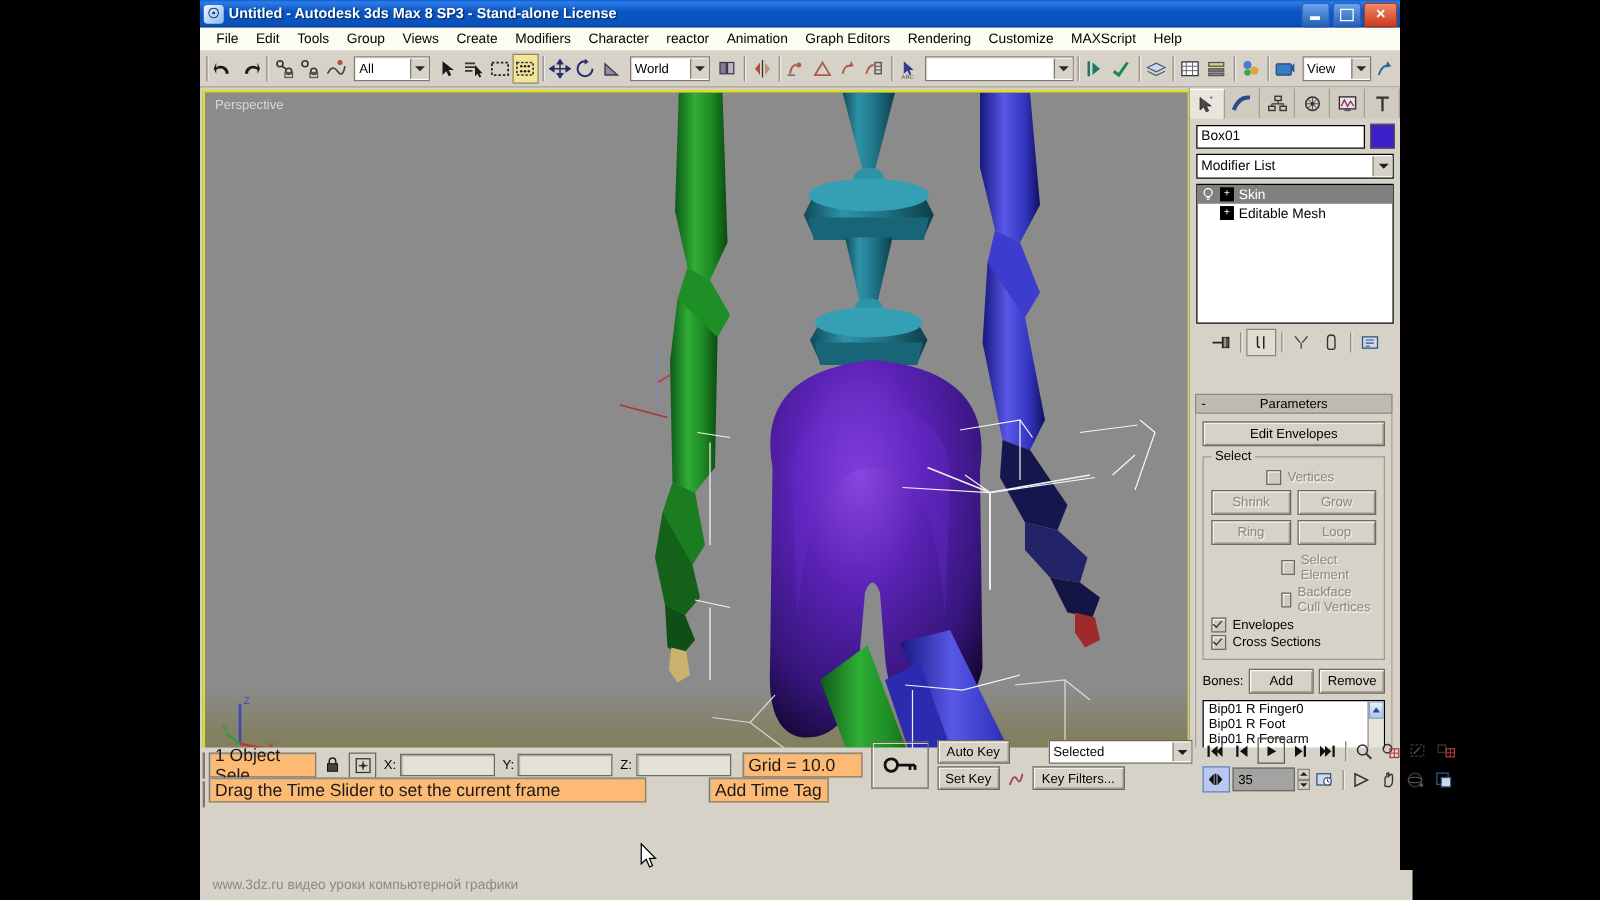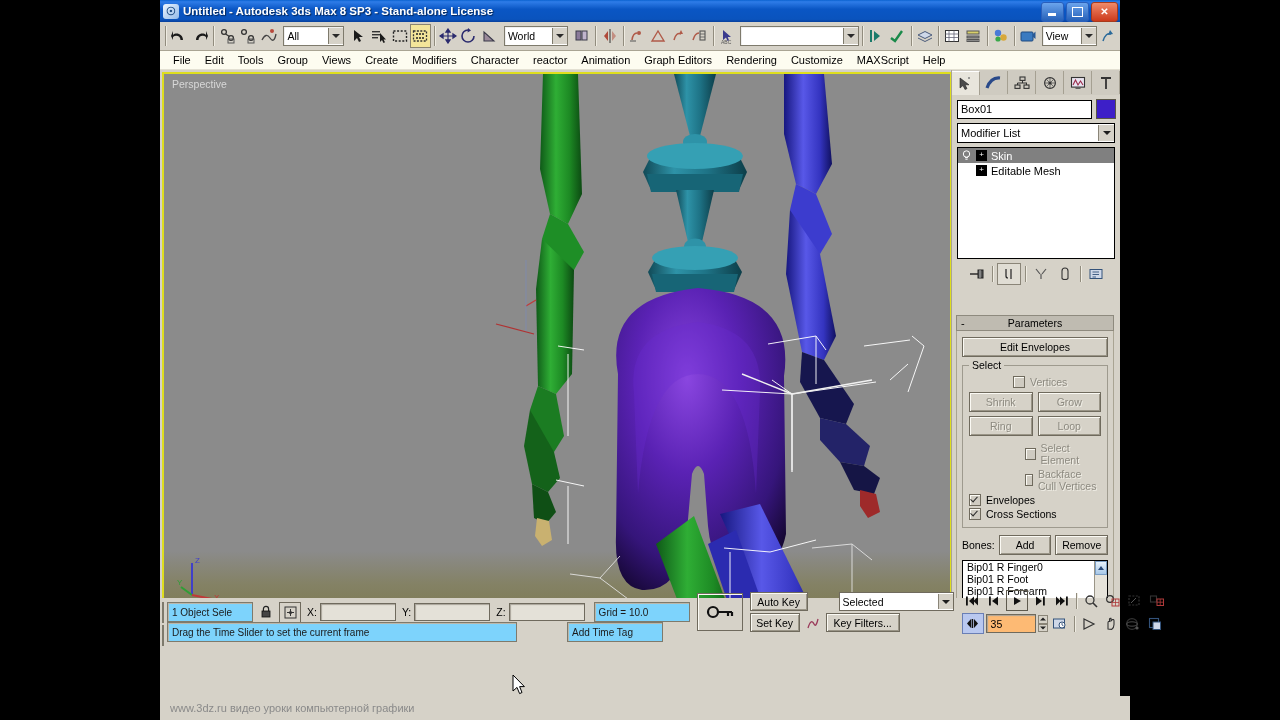--- a/index.html
+++ b/index.html
@@ -142,40 +142,40 @@
     border:1px solid #7b9ec4;display:flex;align-items:center;justify-content:center;}
 
   
   #bottom{position:absolute;left:0;bottom:0;width:960px;height:122px;background:#d6d2c8;}
   #statusrow{display:flex;align-items:flex-start;padding:4px 2px 0 2px;gap:3px;}
   #mini-listener{width:97px;}
   #ml-pink{height:19px;background:#f3cfcb;border:1px solid #7e7a6c;box-shadow:inset 1px 1px 1px #aaa;}
   #ml-white{height:19px;background:#fdfdf6;border:1px solid #7e7a6c;box-shadow:inset 1px 1px 1px #aaa;margin-top:2px;}
   #statgrid{flex:1;}
   .srow{display:flex;align-items:center;height:20px;gap:3px;}
-  .sfield{height:18px;background:#7dd3fc;border:1px solid #7e7a6c;
-    box-shadow:inset 1px 1px 0 #bbb7aa;font-size:10px;display:flex;align-items:center;
+  .sfield{height:18px;background:#fdba74;border:1px solid #7e7a6c;
+    box-shadow:inset 1px 1px 0 #bbb7aa;font-size:14px;display:flex;align-items:center;
     padding:0 4px;color:#1a1a1a;}
   .ifield{height:16px;background:#e4e1d8;border:1px solid #6f6a5d;
     box-shadow:inset 1px 1px 1px #a8a49a;}
   .xyzlab{font-size:10.5px;margin-left:3px;}
   .lockbtn{width:20px;height:19px;display:flex;align-items:center;justify-content:center;}
   .akbtn{height:17px;border:1px solid #6f6a5d;background:#d6d2c8;
     box-shadow:inset 1px 1px 0 #fbfaf4, inset -1px -1px 0 #9a9587;
     font-size:10.5px;display:flex;align-items:center;justify-content:center;padding:0 4px;}
   .selcombo{height:17px;background:#fff;border:1px solid #6f6a5d;display:flex;align-items:center;
     font-size:10.5px;padding-left:3px;margin-left:28px;}
   .selcombo .arw{margin-left:auto;width:14px;height:15px;background:#d6d2c8;
     display:flex;align-items:center;justify-content:center;border-left:1px solid #8a8578;}
   .selcombo .arw:after{content:"";border-left:4px solid transparent;border-right:4px solid transparent;
     border-top:4px solid #1e1e1e;}
   .navbtn{width:20px;height:19px;display:flex;align-items:center;justify-content:center;}
   .navbtn.framed{border:1px solid #5e5a4e;}
   .navbtn.act{background:#b9c8ef;border:1px solid #6a7fb5;}
-  #framefield{width:44px;height:17px;background:#fdba74;border:1px solid #6f6a5d;
+  #framefield{width:44px;height:17px;background:#a3a3a3;border:1px solid #6f6a5d;
     box-shadow:inset 1px 1px 1px #a8a49a;font-size:10.5px;padding-left:4px;
     display:flex;align-items:center;}
   .spin{width:10px;height:17px;display:flex;flex-direction:column;}
   .spin div{flex:1;border:1px solid #8a8578;background:#d6d2c8;position:relative;}
   .spin div:after{content:"";position:absolute;left:50%;top:50%;transform:translate(-50%,-50%);
     border-left:3px solid transparent;border-right:3px solid transparent;}
   .spin .u:after{border-bottom:3px solid #222;}
   .spin .d:after{border-top:3px solid #222;}
 
   #watermark{position:absolute;left:0;bottom:0;width:960px;height:24px;background:#d6d2c8;
@@ -194,243 +194,243 @@
       <div class="tb-btn">
             <span class="mn"></span>
           </div>
       <div class="tb-btn">
             <span class="mx"></span>
           </div>
       <div class="tb-btn close">
             <i>✕</i>
           </div>
     </div>
-  </div>
-
-  <div id="toolbar">
-    <div class="tsep"></div>
-    <div class="tbtn">
-      <svg width="18" height="16" viewBox="0 0 18 16">
-            <path d="M13 12 C13 6,6 4,3 7 L3 3 L1 8 L3 12 L3 9 C6 6.5,10.5 8,10.5 12 Z" fill="#1a1a1a"></path>
-          </svg>
-        </div>
-    <div class="tbtn">
-      <svg width="18" height="16" viewBox="0 0 18 16">
-            <path d="M5 12 C5 6,12 4,15 7 L15 3 L17 8 L15 12 L15 9 C12 6.5,7.5 8,7.5 12 Z" fill="#1a1a1a"></path>
-          </svg>
-        </div>
-    <div class="tsep"></div>
-    <div class="tbtn">
-      <svg width="18" height="16" viewBox="0 0 18 16">
-            <circle cx="5" cy="4" r="2.4" fill="none" stroke="#333" stroke-width="1.3"></circle>
-            <circle cx="12" cy="10" r="2.4" fill="none" stroke="#333" stroke-width="1.3"></circle>
-            <path d="M6.5 6 L10.5 8.5" stroke="#333" stroke-width="1.2"></path>
-            <rect x="9" y="11" width="6" height="4" fill="none" stroke="#555" stroke-width="1"></rect>
-          </svg>
-        </div>
-    <div class="tbtn">
-      <svg width="18" height="16" viewBox="0 0 18 16">
-            <circle cx="5" cy="4" r="2.4" fill="none" stroke="#333" stroke-width="1.3"></circle>
-            <circle cx="12" cy="10" r="2.4" fill="none" stroke="#333" stroke-width="1.3"></circle>
-            <rect x="9" y="11" width="6" height="4" fill="none" stroke="#555" stroke-width="1"></rect>
-          </svg>
-        </div>
-    <div class="tbtn">
-      <svg width="18" height="16" viewBox="0 0 18 16">
-            <path d="M2 12 Q6 4,10 10 T16 6" stroke="#444" stroke-width="1.3" fill="none"></path>
-            <circle cx="12" cy="3" r="2" fill="#b84a3c"></circle>
-          </svg>
-        </div>
-    <div class="tcombo" style="width:68px;margin-left:4px;">
-      <span>All</span>
-      <span class="arw"></span>
-    </div>
-    <div class="tbtn" style="margin-left:4px;">
-      <svg width="16" height="16" viewBox="0 0 16 16">
-            <path d="M4 2 L4 13 L7 10 L9 14 L11 13 L9 9 L13 9 Z" fill="#1a1a1a"></path>
-          </svg>
-        </div>
-    <div class="tbtn">
-      <svg width="18" height="16" viewBox="0 0 18 16">
-            <rect x="2" y="3" width="8" height="1.4" fill="#333"></rect>
-            <rect x="2" y="6" width="8" height="1.4" fill="#333"></rect>
-            <rect x="2" y="9" width="6" height="1.4" fill="#333"></rect>
-            <path d="M10 5 L10 14 L12 12 L13.5 15 L15 14.3 L13.6 11.5 L16 11.5 Z" fill="#1a1a1a"></path>
-          </svg>
-        </div>
-    <div class="tbtn">
-      <svg width="18" height="16" viewBox="0 0 18 16">
-            <rect x="2.5" y="3" width="13" height="10" fill="none" stroke="#222" stroke-width="1.4" stroke-dasharray="2,1.6"></rect>
-          </svg>
-        </div>
-    <div class="tbtn on">
-      <svg width="18" height="16" viewBox="0 0 18 16">
-            <rect x="2.5" y="3" width="13" height="10" fill="none" stroke="#333" stroke-width="1.3" stroke-dasharray="2,1.4"></rect>
-            <circle cx="6" cy="6" r="1" fill="#222"></circle>
-            <circle cx="9" cy="6" r="1" fill="#222"></circle>
-            <circle cx="12" cy="6" r="1" fill="#222"></circle>
-            <circle cx="6" cy="10" r="1" fill="#222"></circle>
-            <circle cx="9" cy="10" r="1" fill="#222"></circle>
-            <circle cx="12" cy="10" r="1" fill="#222"></circle>
-          </svg>
-        </div>
-    <div class="tsep"></div>
-    <div class="tbtn">
-      <svg width="18" height="16" viewBox="0 0 18 16">
-            <g stroke="#2a2a6e" stroke-width="1.3" fill="#2a2a6e">
-              <path d="M9 1 L11 4 L7 4 Z"></path>
-              <path d="M9 15 L11 12 L7 12 Z"></path>
-              <path d="M1 8 L4 6 L4 10 Z"></path>
-              <path d="M17 8 L14 6 L14 10 Z"></path>
-              <path d="M9 3 L9 13 M3 8 L15 8" stroke-width="1.2"></path>
-            </g>
-          </svg>
-        </div>
-    <div class="tbtn">
-      <svg width="18" height="16" viewBox="0 0 18 16">
-            <path d="M14 8 A6 6 0 1 1 8 2" stroke="#2a2a6e" stroke-width="1.6" fill="none"></path>
-            <path d="M8 0 L11 2.5 L7.5 4.5 Z" fill="#2a2a6e"></path>
-          </svg>
-        </div>
-    <div class="tbtn">
-      <svg width="18" height="16" viewBox="0 0 18 16">
-            <path d="M3 13 L3 4 L13 13 Z" fill="#9b8a9b" stroke="#3a3a4a" stroke-width="1.1"></path>
-          </svg>
-        </div>
-    <div class="tcombo" style="width:72px;margin-left:4px;">
-      <span>World</span>
-      <span class="arw"></span>
-    </div>
-    <div class="tbtn" style="margin-left:4px;">
-      <svg width="18" height="16" viewBox="0 0 18 16">
-            <rect x="3" y="3" width="5" height="9" fill="#8a7a9a" stroke="#3a3a4a"></rect>
-            <rect x="9" y="3" width="5" height="9" fill="#c0b4cc" stroke="#3a3a4a"></rect>
-          </svg>
-        </div>
-    <div class="tsep"></div>
-    <div class="tbtn">
-      <svg width="18" height="16" viewBox="0 0 18 16">
-            <path d="M7 3 L3 8 L7 13 Z" fill="#b04a3a"></path>
-            <path d="M11 3 L15 8 L11 13 Z" fill="#b04a3a" opacity=".5"></path>
-            <path d="M9 1 L9 15" stroke="#333" stroke-width="1"></path>
-          </svg>
-        </div>
-    <div class="tsep"></div>
-    <div class="tbtn">
-      <svg width="18" height="16" viewBox="0 0 18 16">
-            <path d="M4 12 Q5 5,9 5" stroke="#b05a48" stroke-width="1.6" fill="none"></path>
-            <circle cx="11" cy="5" r="2" fill="#b05a48"></circle>
-            <path d="M2 13 L8 13" stroke="#555" stroke-width="1"></path>
-          </svg>
-        </div>
-    <div class="tbtn">
-      <svg width="18" height="16" viewBox="0 0 18 16">
-            <path d="M3 13 L9 3 L15 13 Z" fill="none" stroke="#b05a48" stroke-width="1.4"></path>
-          </svg>
-        </div>
-    <div class="tbtn">
-      <svg width="18" height="16" viewBox="0 0 18 16">
-            <path d="M4 12 Q6 4,11 6" stroke="#b05a48" stroke-width="1.5" fill="none"></path>
-            <path d="M11 2 L13 6 L9 6 Z" fill="#b05a48"></path>
-          </svg>
-        </div>
-    <div class="tbtn">
-      <svg width="18" height="16" viewBox="0 0 18 16">
-            <path d="M3 12 Q5 5,9 5" stroke="#b05a48" stroke-width="1.5" fill="none"></path>
-            <rect x="10" y="3" width="5" height="9" fill="none" stroke="#555" stroke-width="1.1"></rect>
-            <path d="M10 6 L15 6 M10 9 L15 9" stroke="#555" stroke-width=".8"></path>
-          </svg>
-        </div>
-    <div class="tsep"></div>
-    <div class="tbtn">
-      <svg width="18" height="16" viewBox="0 0 18 16">
-            <path d="M5 2 L5 12 L8 9.5 L9.5 13 L11 12.3 L9.7 9 L13 9 Z" fill="#3a3a8e"></path>
-            <text x="3" y="16" font-size="5" fill="#555" font-family="sans-serif">ABC</text>
-          </svg>
-        </div>
-    <div class="tcombo" style="width:140px;margin-left:3px;">
-      <span></span>
-      <span class="arw"></span>
-    </div>
-    <div class="tsep"></div>
-    <div class="tbtn">
-      <svg width="18" height="16" viewBox="0 0 18 16">
-            <path d="M3 2 L3 14" stroke="#1a7a6a" stroke-width="2"></path>
-            <path d="M6 3 L12 8 L6 13 Z" fill="#1a7a6a"></path>
-          </svg>
-        </div>
-    <div class="tbtn">
-      <svg width="18" height="16" viewBox="0 0 18 16">
-            <path d="M3 10 L7 13 L14 3" stroke="#1a8a4a" stroke-width="2.4" fill="none"></path>
-          </svg>
-        </div>
-    <div class="tsep"></div>
-    <div class="tbtn">
-      <svg width="18" height="16" viewBox="0 0 18 16">
-            <path d="M2 7 L9 3.5 L16 7 L9 10.5 Z" fill="#cfd8e8" stroke="#4a5a7a"></path>
-            <path d="M2 10 L9 13.5 L16 10" fill="none" stroke="#4a5a7a"></path>
-          </svg>
-        </div>
-    <div class="tsep"></div>
-    <div class="tbtn">
-      <svg width="18" height="16" viewBox="0 0 18 16">
-            <rect x="2.5" y="2.5" width="13" height="11" fill="#fff" stroke="#333"></rect>
-            <path d="M2.5 6 L15.5 6 M2.5 9.5 L15.5 9.5 M6 2.5 L6 13.5 M11 2.5 L11 13.5" stroke="#667" stroke-width=".8"></path>
-          </svg>
-        </div>
-    <div class="tbtn">
-      <svg width="18" height="16" viewBox="0 0 18 16">
-            <rect x="3" y="3" width="12" height="3" fill="#d8cf6a" stroke="#555"></rect>
-            <rect x="3" y="8" width="12" height="2" fill="#888" stroke="#555"></rect>
-            <rect x="3" y="11.5" width="12" height="2" fill="#888" stroke="#555"></rect>
-          </svg>
-        </div>
-    <div class="tsep"></div>
-    <div class="tbtn">
-      <svg width="18" height="16" viewBox="0 0 18 16">
-            <circle cx="6" cy="5" r="3.2" fill="#4a7ad8"></circle>
-            <circle cx="11.5" cy="9.5" r="3.2" fill="#d8a83a"></circle>
-            <circle cx="6" cy="11" r="2.6" fill="#3aa84a"></circle>
-          </svg>
-        </div>
-    <div class="tsep"></div>
-    <div class="tbtn">
-      <svg width="18" height="16" viewBox="0 0 18 16">
-            <rect x="2" y="4" width="12" height="9" rx="1" fill="#3a7ac0" stroke="#1f4a80"></rect>
-            <path d="M14 6 L16.5 3.5 L16.5 11 L14 9 Z" fill="#2a5a96"></path>
-          </svg>
-        </div>
-    <div class="tcombo" style="width:62px;margin-left:3px;">
-      <span>View</span>
-      <span class="arw"></span>
-    </div>
-    <div class="tbtn">
-      <svg width="14" height="16" viewBox="0 0 14 16">
-            <path d="M2 13 Q5 4,10 6" stroke="#2a6a9a" stroke-width="1.5" fill="none"></path>
-            <path d="M9 2 L12 6 L7 7 Z" fill="#2a6a9a"></path>
-          </svg>
-        </div>
   </div>
 
   <div id="menubar">
     <div class="menu-item">File</div>
     <div class="menu-item">Edit</div>
     <div class="menu-item">Tools</div>
     <div class="menu-item">Group</div>
     <div class="menu-item">Views</div>
     <div class="menu-item">Create</div>
     <div class="menu-item">Modifiers</div>
     <div class="menu-item">Character</div>
     <div class="menu-item">reactor</div>
     <div class="menu-item">Animation</div>
     <div class="menu-item">Graph Editors</div>
     <div class="menu-item">Rendering</div>
     <div class="menu-item">Customize</div>
     <div class="menu-item">MAXScript</div>
     <div class="menu-item">Help</div>
+  </div>
+
+  <div id="toolbar">
+    <div class="tsep"></div>
+    <div class="tbtn">
+      <svg width="18" height="16" viewBox="0 0 18 16">
+            <path d="M13 12 C13 6,6 4,3 7 L3 3 L1 8 L3 12 L3 9 C6 6.5,10.5 8,10.5 12 Z" fill="#1a1a1a"></path>
+          </svg>
+        </div>
+    <div class="tbtn">
+      <svg width="18" height="16" viewBox="0 0 18 16">
+            <path d="M5 12 C5 6,12 4,15 7 L15 3 L17 8 L15 12 L15 9 C12 6.5,7.5 8,7.5 12 Z" fill="#1a1a1a"></path>
+          </svg>
+        </div>
+    <div class="tsep"></div>
+    <div class="tbtn">
+      <svg width="18" height="16" viewBox="0 0 18 16">
+            <circle cx="5" cy="4" r="2.4" fill="none" stroke="#333" stroke-width="1.3"></circle>
+            <circle cx="12" cy="10" r="2.4" fill="none" stroke="#333" stroke-width="1.3"></circle>
+            <path d="M6.5 6 L10.5 8.5" stroke="#333" stroke-width="1.2"></path>
+            <rect x="9" y="11" width="6" height="4" fill="none" stroke="#555" stroke-width="1"></rect>
+          </svg>
+        </div>
+    <div class="tbtn">
+      <svg width="18" height="16" viewBox="0 0 18 16">
+            <circle cx="5" cy="4" r="2.4" fill="none" stroke="#333" stroke-width="1.3"></circle>
+            <circle cx="12" cy="10" r="2.4" fill="none" stroke="#333" stroke-width="1.3"></circle>
+            <rect x="9" y="11" width="6" height="4" fill="none" stroke="#555" stroke-width="1"></rect>
+          </svg>
+        </div>
+    <div class="tbtn">
+      <svg width="18" height="16" viewBox="0 0 18 16">
+            <path d="M2 12 Q6 4,10 10 T16 6" stroke="#444" stroke-width="1.3" fill="none"></path>
+            <circle cx="12" cy="3" r="2" fill="#b84a3c"></circle>
+          </svg>
+        </div>
+    <div class="tcombo" style="width:68px;margin-left:4px;">
+      <span>All</span>
+      <span class="arw"></span>
+    </div>
+    <div class="tbtn" style="margin-left:4px;">
+      <svg width="16" height="16" viewBox="0 0 16 16">
+            <path d="M4 2 L4 13 L7 10 L9 14 L11 13 L9 9 L13 9 Z" fill="#1a1a1a"></path>
+          </svg>
+        </div>
+    <div class="tbtn">
+      <svg width="18" height="16" viewBox="0 0 18 16">
+            <rect x="2" y="3" width="8" height="1.4" fill="#333"></rect>
+            <rect x="2" y="6" width="8" height="1.4" fill="#333"></rect>
+            <rect x="2" y="9" width="6" height="1.4" fill="#333"></rect>
+            <path d="M10 5 L10 14 L12 12 L13.5 15 L15 14.3 L13.6 11.5 L16 11.5 Z" fill="#1a1a1a"></path>
+          </svg>
+        </div>
+    <div class="tbtn">
+      <svg width="18" height="16" viewBox="0 0 18 16">
+            <rect x="2.5" y="3" width="13" height="10" fill="none" stroke="#222" stroke-width="1.4" stroke-dasharray="2,1.6"></rect>
+          </svg>
+        </div>
+    <div class="tbtn on">
+      <svg width="18" height="16" viewBox="0 0 18 16">
+            <rect x="2.5" y="3" width="13" height="10" fill="none" stroke="#333" stroke-width="1.3" stroke-dasharray="2,1.4"></rect>
+            <circle cx="6" cy="6" r="1" fill="#222"></circle>
+            <circle cx="9" cy="6" r="1" fill="#222"></circle>
+            <circle cx="12" cy="6" r="1" fill="#222"></circle>
+            <circle cx="6" cy="10" r="1" fill="#222"></circle>
+            <circle cx="9" cy="10" r="1" fill="#222"></circle>
+            <circle cx="12" cy="10" r="1" fill="#222"></circle>
+          </svg>
+        </div>
+    <div class="tsep"></div>
+    <div class="tbtn">
+      <svg width="18" height="16" viewBox="0 0 18 16">
+            <g stroke="#2a2a6e" stroke-width="1.3" fill="#2a2a6e">
+              <path d="M9 1 L11 4 L7 4 Z"></path>
+              <path d="M9 15 L11 12 L7 12 Z"></path>
+              <path d="M1 8 L4 6 L4 10 Z"></path>
+              <path d="M17 8 L14 6 L14 10 Z"></path>
+              <path d="M9 3 L9 13 M3 8 L15 8" stroke-width="1.2"></path>
+            </g>
+          </svg>
+        </div>
+    <div class="tbtn">
+      <svg width="18" height="16" viewBox="0 0 18 16">
+            <path d="M14 8 A6 6 0 1 1 8 2" stroke="#2a2a6e" stroke-width="1.6" fill="none"></path>
+            <path d="M8 0 L11 2.5 L7.5 4.5 Z" fill="#2a2a6e"></path>
+          </svg>
+        </div>
+    <div class="tbtn">
+      <svg width="18" height="16" viewBox="0 0 18 16">
+            <path d="M3 13 L3 4 L13 13 Z" fill="#9b8a9b" stroke="#3a3a4a" stroke-width="1.1"></path>
+          </svg>
+        </div>
+    <div class="tcombo" style="width:72px;margin-left:4px;">
+      <span>World</span>
+      <span class="arw"></span>
+    </div>
+    <div class="tbtn" style="margin-left:4px;">
+      <svg width="18" height="16" viewBox="0 0 18 16">
+            <rect x="3" y="3" width="5" height="9" fill="#8a7a9a" stroke="#3a3a4a"></rect>
+            <rect x="9" y="3" width="5" height="9" fill="#c0b4cc" stroke="#3a3a4a"></rect>
+          </svg>
+        </div>
+    <div class="tsep"></div>
+    <div class="tbtn">
+      <svg width="18" height="16" viewBox="0 0 18 16">
+            <path d="M7 3 L3 8 L7 13 Z" fill="#b04a3a"></path>
+            <path d="M11 3 L15 8 L11 13 Z" fill="#b04a3a" opacity=".5"></path>
+            <path d="M9 1 L9 15" stroke="#333" stroke-width="1"></path>
+          </svg>
+        </div>
+    <div class="tsep"></div>
+    <div class="tbtn">
+      <svg width="18" height="16" viewBox="0 0 18 16">
+            <path d="M4 12 Q5 5,9 5" stroke="#b05a48" stroke-width="1.6" fill="none"></path>
+            <circle cx="11" cy="5" r="2" fill="#b05a48"></circle>
+            <path d="M2 13 L8 13" stroke="#555" stroke-width="1"></path>
+          </svg>
+        </div>
+    <div class="tbtn">
+      <svg width="18" height="16" viewBox="0 0 18 16">
+            <path d="M3 13 L9 3 L15 13 Z" fill="none" stroke="#b05a48" stroke-width="1.4"></path>
+          </svg>
+        </div>
+    <div class="tbtn">
+      <svg width="18" height="16" viewBox="0 0 18 16">
+            <path d="M4 12 Q6 4,11 6" stroke="#b05a48" stroke-width="1.5" fill="none"></path>
+            <path d="M11 2 L13 6 L9 6 Z" fill="#b05a48"></path>
+          </svg>
+        </div>
+    <div class="tbtn">
+      <svg width="18" height="16" viewBox="0 0 18 16">
+            <path d="M3 12 Q5 5,9 5" stroke="#b05a48" stroke-width="1.5" fill="none"></path>
+            <rect x="10" y="3" width="5" height="9" fill="none" stroke="#555" stroke-width="1.1"></rect>
+            <path d="M10 6 L15 6 M10 9 L15 9" stroke="#555" stroke-width=".8"></path>
+          </svg>
+        </div>
+    <div class="tsep"></div>
+    <div class="tbtn">
+      <svg width="18" height="16" viewBox="0 0 18 16">
+            <path d="M5 2 L5 12 L8 9.5 L9.5 13 L11 12.3 L9.7 9 L13 9 Z" fill="#3a3a8e"></path>
+            <text x="3" y="16" font-size="5" fill="#555" font-family="sans-serif">ABC</text>
+          </svg>
+        </div>
+    <div class="tcombo" style="width:140px;margin-left:3px;">
+      <span></span>
+      <span class="arw"></span>
+    </div>
+    <div class="tsep"></div>
+    <div class="tbtn">
+      <svg width="18" height="16" viewBox="0 0 18 16">
+            <path d="M3 2 L3 14" stroke="#1a7a6a" stroke-width="2"></path>
+            <path d="M6 3 L12 8 L6 13 Z" fill="#1a7a6a"></path>
+          </svg>
+        </div>
+    <div class="tbtn">
+      <svg width="18" height="16" viewBox="0 0 18 16">
+            <path d="M3 10 L7 13 L14 3" stroke="#1a8a4a" stroke-width="2.4" fill="none"></path>
+          </svg>
+        </div>
+    <div class="tsep"></div>
+    <div class="tbtn">
+      <svg width="18" height="16" viewBox="0 0 18 16">
+            <path d="M2 7 L9 3.5 L16 7 L9 10.5 Z" fill="#cfd8e8" stroke="#4a5a7a"></path>
+            <path d="M2 10 L9 13.5 L16 10" fill="none" stroke="#4a5a7a"></path>
+          </svg>
+        </div>
+    <div class="tsep"></div>
+    <div class="tbtn">
+      <svg width="18" height="16" viewBox="0 0 18 16">
+            <rect x="2.5" y="2.5" width="13" height="11" fill="#fff" stroke="#333"></rect>
+            <path d="M2.5 6 L15.5 6 M2.5 9.5 L15.5 9.5 M6 2.5 L6 13.5 M11 2.5 L11 13.5" stroke="#667" stroke-width=".8"></path>
+          </svg>
+        </div>
+    <div class="tbtn">
+      <svg width="18" height="16" viewBox="0 0 18 16">
+            <rect x="3" y="3" width="12" height="3" fill="#d8cf6a" stroke="#555"></rect>
+            <rect x="3" y="8" width="12" height="2" fill="#888" stroke="#555"></rect>
+            <rect x="3" y="11.5" width="12" height="2" fill="#888" stroke="#555"></rect>
+          </svg>
+        </div>
+    <div class="tsep"></div>
+    <div class="tbtn">
+      <svg width="18" height="16" viewBox="0 0 18 16">
+            <circle cx="6" cy="5" r="3.2" fill="#4a7ad8"></circle>
+            <circle cx="11.5" cy="9.5" r="3.2" fill="#d8a83a"></circle>
+            <circle cx="6" cy="11" r="2.6" fill="#3aa84a"></circle>
+          </svg>
+        </div>
+    <div class="tsep"></div>
+    <div class="tbtn">
+      <svg width="18" height="16" viewBox="0 0 18 16">
+            <rect x="2" y="4" width="12" height="9" rx="1" fill="#3a7ac0" stroke="#1f4a80"></rect>
+            <path d="M14 6 L16.5 3.5 L16.5 11 L14 9 Z" fill="#2a5a96"></path>
+          </svg>
+        </div>
+    <div class="tcombo" style="width:62px;margin-left:3px;">
+      <span>View</span>
+      <span class="arw"></span>
+    </div>
+    <div class="tbtn">
+      <svg width="14" height="16" viewBox="0 0 14 16">
+            <path d="M2 13 Q5 4,10 6" stroke="#2a6a9a" stroke-width="1.5" fill="none"></path>
+            <path d="M9 2 L12 6 L7 7 Z" fill="#2a6a9a"></path>
+          </svg>
+        </div>
   </div>
 
   <div id="mid">
 
     <div id="vpwrap">
       <div id="vp">
         <div id="ground"></div>
 
         <svg width="786" height="537" viewBox="0 0 786 537" style="position:absolute;inset:0;">
           <defs>

